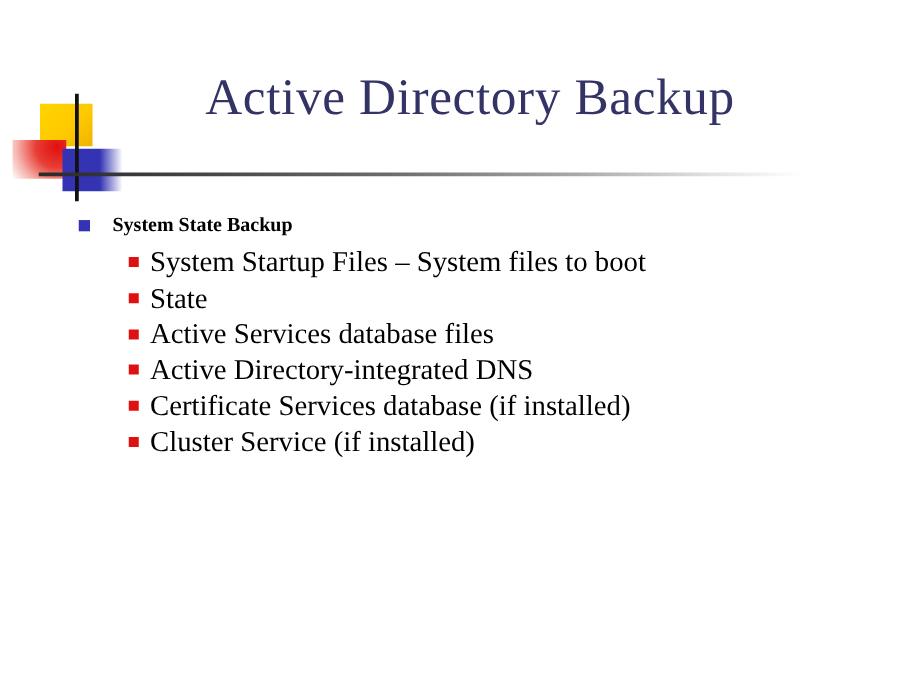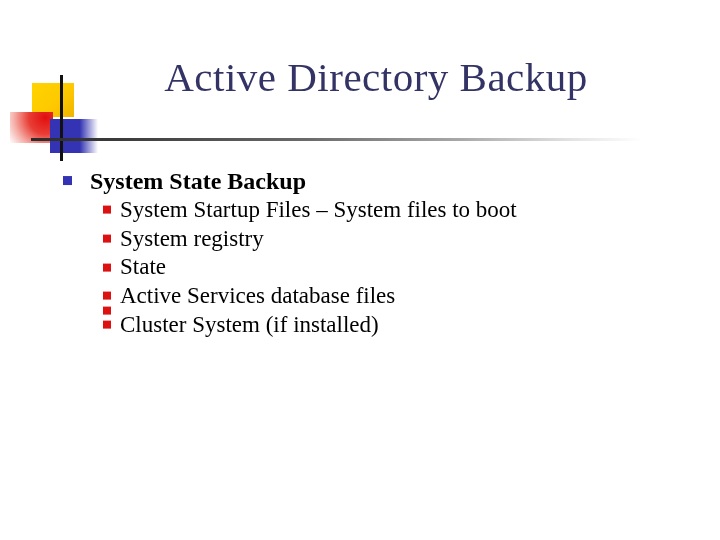--- a/index.html
+++ b/index.html
@@ -25,21 +25,21 @@
   .title{
     position:absolute;left:0;top:53px;width:720px;margin:0;padding:0 0 0 32px;
     box-sizing:border-box;text-align:center;
     font-size:41px;font-weight:400;letter-spacing:0.5px;
     color:var(--title-color);
   }
 
   
   .content{position:absolute;left:0;top:167px;width:720px;}
   .row{position:relative;line-height:28.75px;font-size:23px;color:#000;}
-  .row.l1{padding-left:90px;font-weight:700;font-size:24px;}
+  .row.l1{padding-left:90px;font-weight:700;font-size:16px;}
   .row.l2{padding-left:120px;font-weight:400;}
   .bullet{position:absolute;top:50%;transform:translateY(-55%);display:block;}
   .l1 .bullet{left:63px;width:9px;height:9px;background:var(--bullet-l1);}
   .l2 .bullet{left:103px;width:8px;height:8px;background:var(--bullet-l2);}
 </style>
 </head>
 <body>
 
 <div class="slide">
 
@@ -57,32 +57,33 @@
     <div class="row l1">
       <span class="bullet"></span>
       <span>System State Backup</span>
     </div>
     <div class="row l2">
       <span class="bullet"></span>
       <span>System Startup Files – System files to boot</span>
     </div>
     <div class="row l2">
       <span class="bullet"></span>
-      <span>System registry</span>
-    </div>
-    <div class="row l2">
-      <span class="bullet"></span>
       <span>State</span>
     </div>
     <div class="row l2">
       <span class="bullet"></span>
       <span>Active Services database files</span>
     </div>
     <div class="row l2">
       <span class="bullet"></span>
+      <span>Active Directory-integrated DNS</span>
     </div>
     <div class="row l2">
       <span class="bullet"></span>
-      <span>Cluster System (if installed)</span>
+      <span>Certificate Services database (if installed)</span>
+    </div>
+    <div class="row l2">
+      <span class="bullet"></span>
+      <span>Cluster Service (if installed)</span>
     </div>
   </div>
 
 </div>
 
 </body></html>

